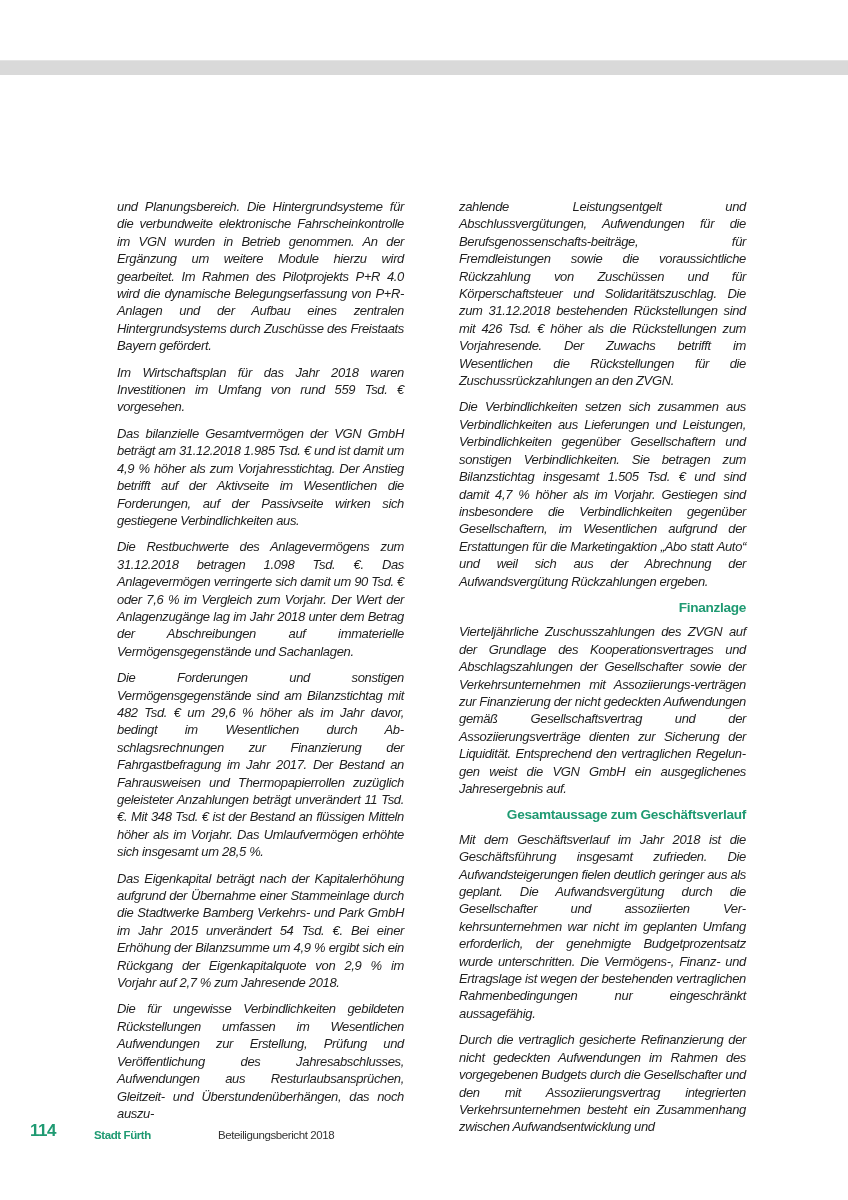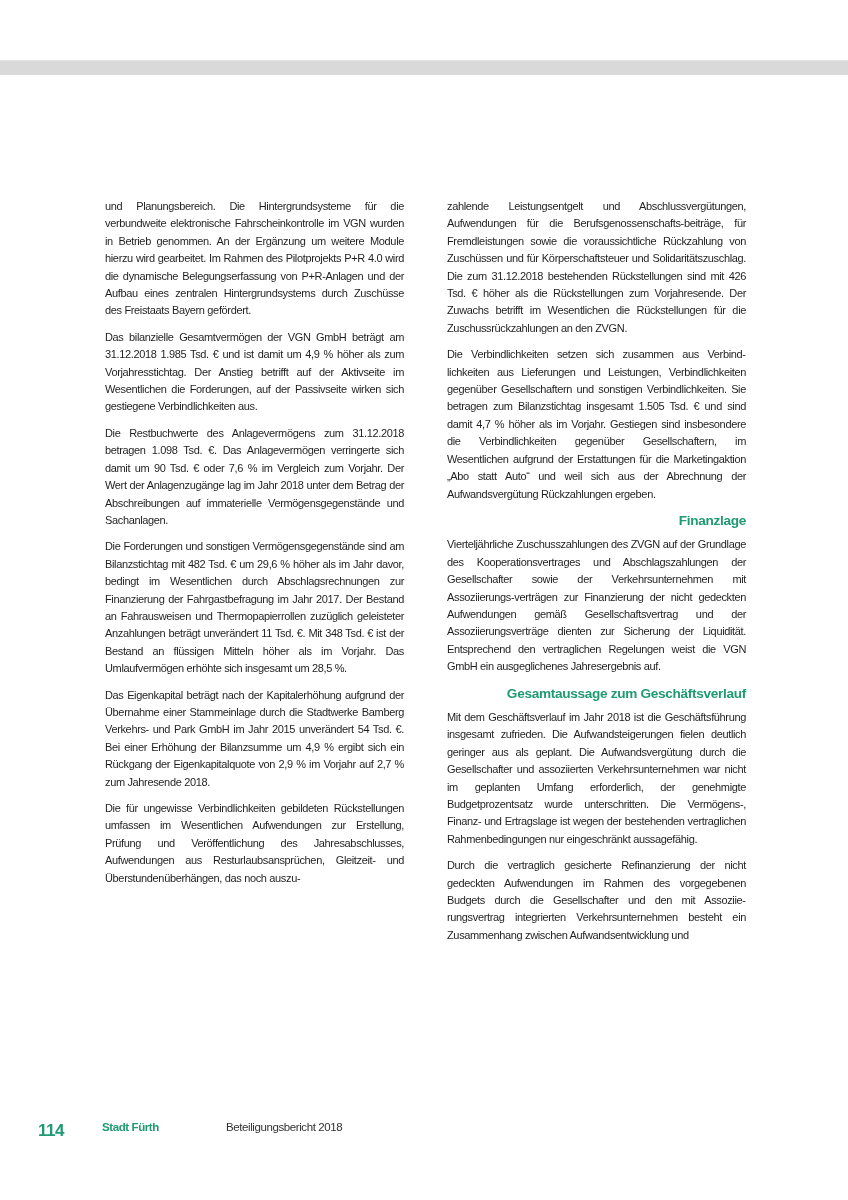--- a/index.html
+++ b/index.html
@@ -3,37 +3,38 @@
 <meta charset="utf-8">
 <style>
   html, body { margin: 0; padding: 0; background: #ffffff; }
   body { width: 848px; height: 1200px; position: relative; overflow: hidden;
          font-family: "Liberation Sans", sans-serif; color: #1f1f1f; }
   .top-bar { position: absolute; left: 0; top: 60px; width: 848px; height: 14px;
              background: #d9d9d9; border-top: 1px solid #e4e4e4; }
   .column { position: absolute; top: 198px; width: 303px; }
   .col-left { left: 101px; }
   .col-right { left: 443px; }
-  .para { margin: 0 0 9px 4px; font-size: 11px; line-height: 17.4px;
+  .para { margin: 0 0 9px 16px; font-size: 13px; line-height: 17.4px;
           text-align: justify; hyphens: manual; letter-spacing: -0.35px;
-          font-stretch: condensed; word-spacing: 0px; }
+          font-stretch: condensed; word-spacing: 0px; font-style: italic; }
   .heading { margin: 0 0 7px 0; font-size: 13.6px; line-height: 17.4px;
              font-weight: bold; color: #1f9a72; letter-spacing: -0.3px; text-align: right; }
-  .footer { position: absolute; left: 38px; top: 1121px; display: flex; align-items: flex-start; }
+  .footer { position: absolute; left: 30px; top: 1121px; display: flex; align-items: flex-end; }
   .page-number { font-size: 17px; font-weight: bold; color: #1f9a72; width: 64px; letter-spacing: -0.5px; }
   .footer-org { font-size: 11.5px; font-weight: bold; color: #1f9a72; letter-spacing: -0.4px; margin-right: 19px; }
   .footer-report { font-size: 11.5px; color: #333333; letter-spacing: -0.4px; padding-left: 48px; }
 </style>
 </head>
 <body>
 
 <div class="top-bar"></div>
 
 <div class="column col-left">
   <p class="para">und Planungsbereich. Die Hintergrundsysteme für die verbundweite elektronische Fahrscheinkontrolle im VGN wurden in Betrieb genommen. An der Ergänzung um weitere Module hierzu wird gearbeitet. Im Rahmen des Pilotprojekts P+R 4.0 wird die dynamische Belegungser­fassung von P+R-Anlagen und der Aufbau eines zentralen Hintergrundsystems durch Zuschüsse des Freistaats Bayern gefördert.</p>
+  <p class="para">Im Wirtschaftsplan für das Jahr 2018 waren Investitionen im Umfang von rund 559 Tsd. € vorgesehen.</p>
   <p class="para">Das bilanzielle Gesamtvermögen der VGN GmbH beträgt am 31.12.2018 1.985 Tsd. € und ist damit um 4,9 % höher als zum Vorjahresstichtag. Der Anstieg betrifft auf der Aktivseite im Wesentlichen die Forderungen, auf der Passivseite wirken sich gestiegene Verbindlichkeiten aus.</p>
   <p class="para">Die Restbuchwerte des Anlagevermögens zum 31.12.2018 betragen 1.098 Tsd. €. Das Anlagevermögen verringerte sich damit um 90 Tsd. € oder 7,6 % im Ver­gleich zum Vorjahr. Der Wert der Anlagenzugänge lag im Jahr 2018 unter dem Betrag der Abschreibungen auf immaterielle Vermögensgegenstände und Sachanlagen.</p>
   <p class="para">Die Forderungen und sonstigen Vermögensgegenstände sind am Bilanzstichtag mit 482 Tsd. € um 29,6 % höher als im Jahr davor, bedingt im Wesentlichen durch Ab­schlagsrechnungen zur Finanzierung der Fahrgastbefra­gung im Jahr 2017. Der Bestand an Fahrausweisen und Thermopapierrollen zuzüglich geleisteter Anzahlungen beträgt unverändert 11 Tsd. €. Mit 348 Tsd. € ist der Bestand an flüssigen Mitteln höher als im Vorjahr. Das Umlaufvermögen erhöhte sich insgesamt um 28,5 %.</p>
   <p class="para">Das Eigenkapital beträgt nach der Kapitalerhöhung auf­grund der Übernahme einer Stammeinlage durch die Stadtwerke Bamberg Verkehrs- und Park GmbH im Jahr 2015 unverändert 54 Tsd. €. Bei einer Erhöhung der Bilanzsumme um 4,9 % ergibt sich ein Rückgang der Eigenkapitalquote von 2,9 % im Vorjahr auf 2,7 % zum Jahresende 2018.</p>
   <p class="para">Die für ungewisse Verbindlichkeiten gebildeten Rückstel­lungen umfassen im Wesentlichen Aufwendungen zur Erstellung, Prüfung und Veröffentlichung des Jahresab­schlusses, Aufwendungen aus Resturlaubsansprüchen, Gleitzeit- und Überstundenüberhängen, das noch auszu-</p>
 </div>
 
 <div class="column col-right">
   <p class="para">zahlende Leistungsentgelt und Abschlussvergütungen, Aufwendungen für die Berufsgenossenschafts-beiträge, für Fremdleistungen sowie die voraussichtliche Rückzah­lung von Zuschüssen und für Körperschaftsteuer und Solidaritätszuschlag. Die zum 31.12.2018 bestehenden Rückstellungen sind mit 426 Tsd. € höher als die Rück­stellungen zum Vorjahresende. Der Zuwachs betrifft im Wesentlichen die Rückstellungen für die Zuschussrück­zahlungen an den ZVGN.</p>
   <p class="para">Die Verbindlichkeiten setzen sich zusammen aus Verbind­lichkeiten aus Lieferungen und Leistungen, Verbindlichkei­ten gegenüber Gesellschaftern und sonstigen Verbindlich­keiten. Sie betragen zum Bilanzstichtag insgesamt 1.505 Tsd. € und sind damit 4,7 % höher als im Vorjahr. Gestiegen sind insbesondere die Verbindlichkeiten ge­genüber Gesellschaftern, im Wesentlichen aufgrund der Erstattungen für die Marketingaktion „Abo statt Auto“ und weil sich aus der Abrechnung der Aufwandsvergütung Rückzahlungen ergeben.</p>

